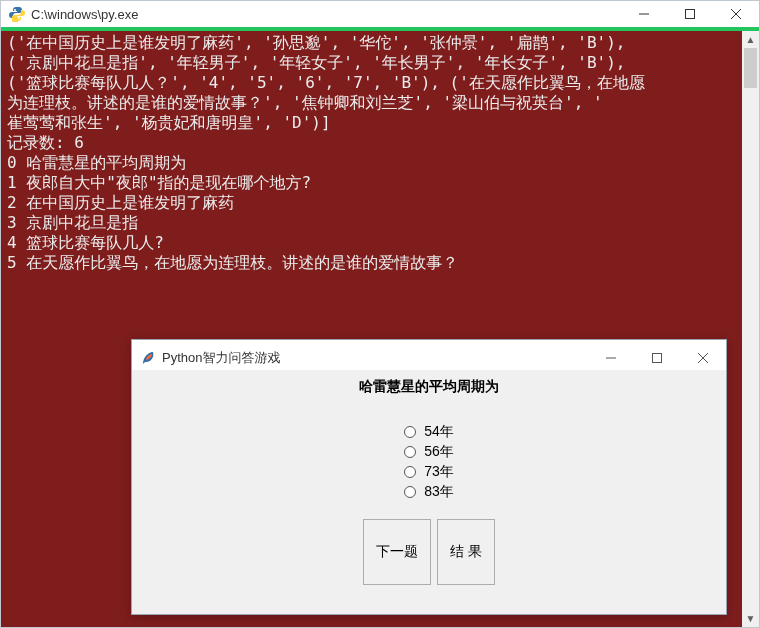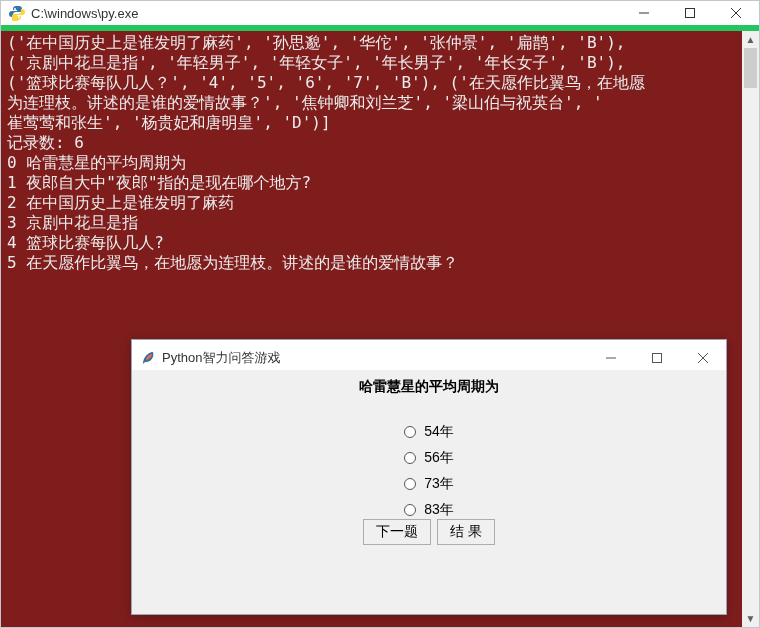--- a/index.html
+++ b/index.html
@@ -18,21 +18,21 @@
       width: 760px;
       height: 628px;
       border: 1px solid #bfc7d1;
       background: #fff;
     }
     .titlebar {
       height: 30px;
       background: #fff;
       display: flex;
       align-items: center;
-      border-bottom: 6px solid #22c55e;
+      border-bottom: 4px solid #22c55e;
     }
     .titlebar .app-icon {
       width: 16px; height: 16px;
       margin: 0 6px 0 8px;
       display: inline-flex;
       align-items: center;
       justify-content: center;
     }
     .titlebar .title-text {
       font-size: 13px;
@@ -113,44 +113,44 @@
     }
     .question {
       font-size: 14px;
       color: #000;
       font-weight: bold;
       margin: 2px 0 27px;
     }
     .options {
       display: flex;
       flex-direction: column;
-      gap: 8px;
-      align-items: center;
-      margin-bottom: 0;
+      gap: 2px;
+      align-items: center;
+      margin-bottom: 18px;
     }
     .opt {
       display: flex;
       align-items: center;
       gap: 8px;
       font-size: 14px;
       color: #000;
     }
     .opt .radio {
       width: 12px; height: 12px;
       border: 1px solid #555;
       border-radius: 50%;
       background: #fff;
       display:inline-block;
     }
     .btn-row {
       display: flex;
       gap: 6px;
     }
     .btn {
-      padding: 3px 12px;
+      padding: 23px 12px;
       background: #f0f0f0;
       border: 1px solid #adadad;
       font-size: 14px;
       cursor: pointer;
     }
     .feather-icon svg { width:16px; height:16px; }
   </style>
 </head>
 <body>
 

